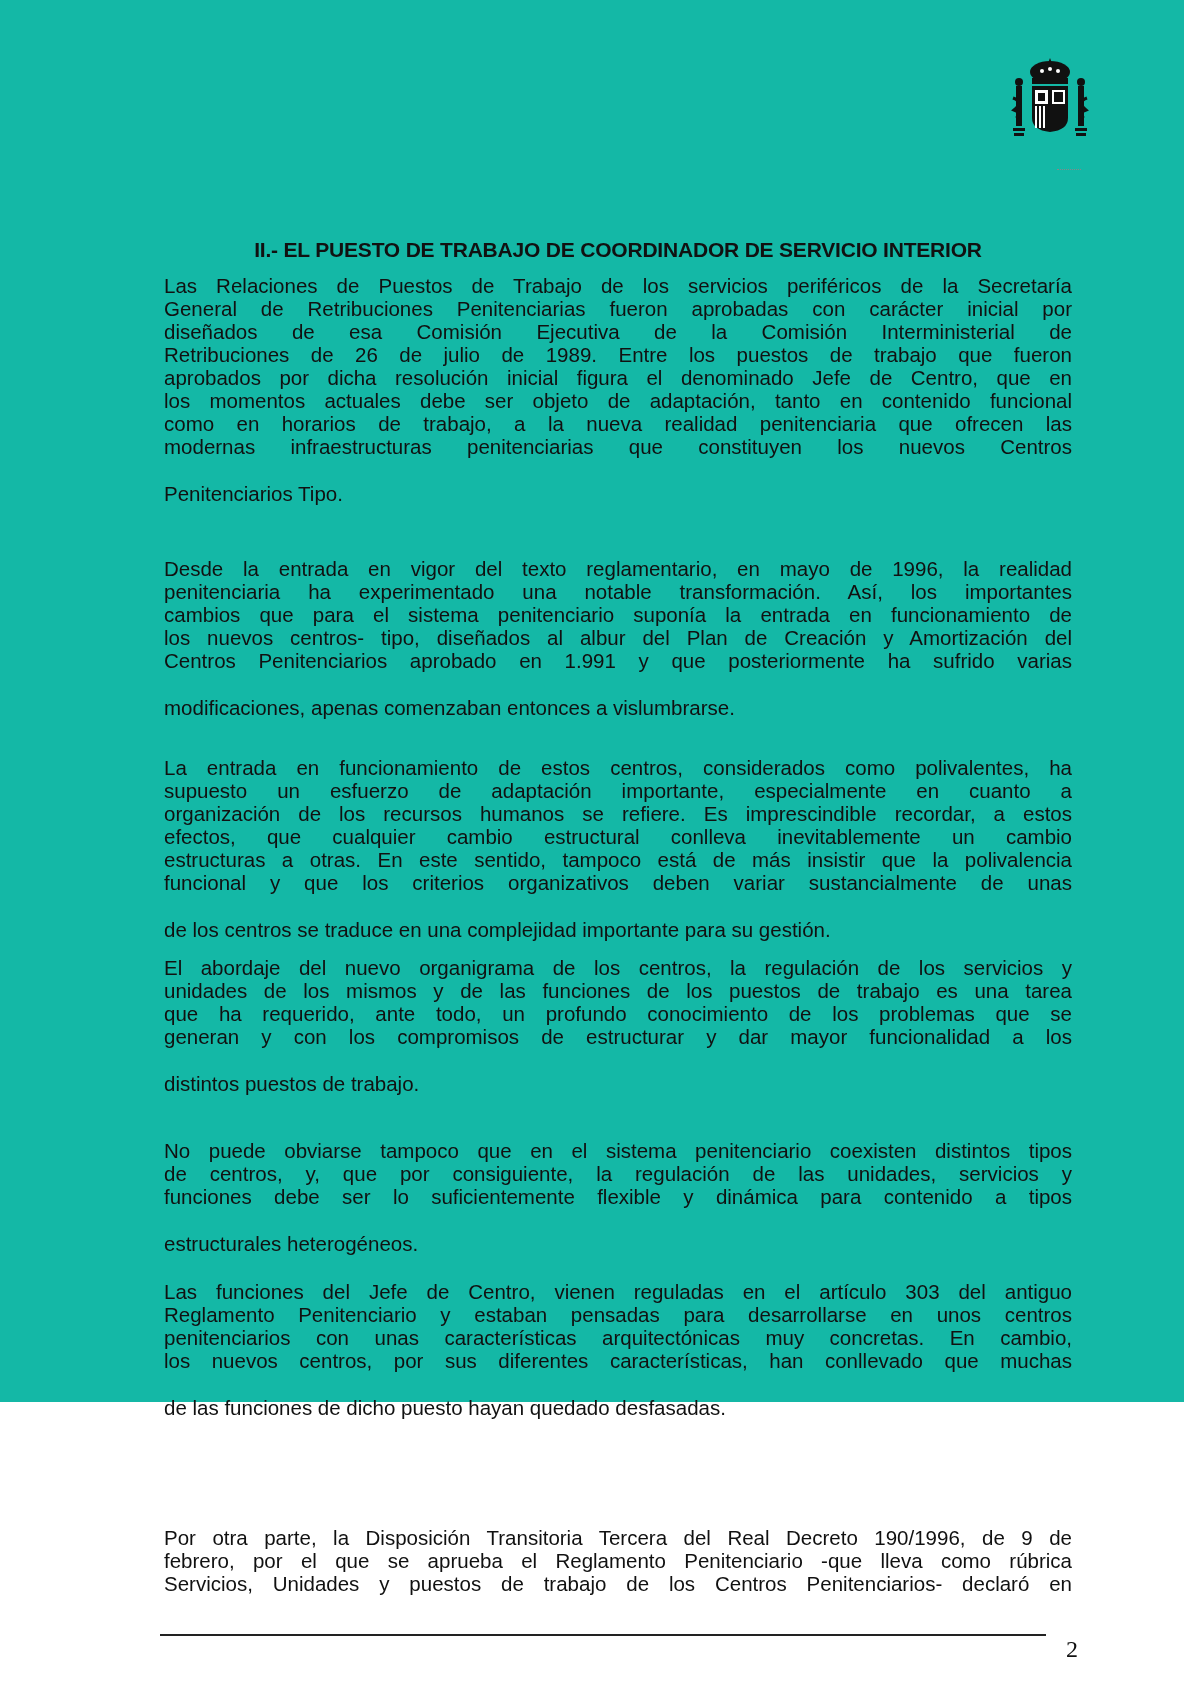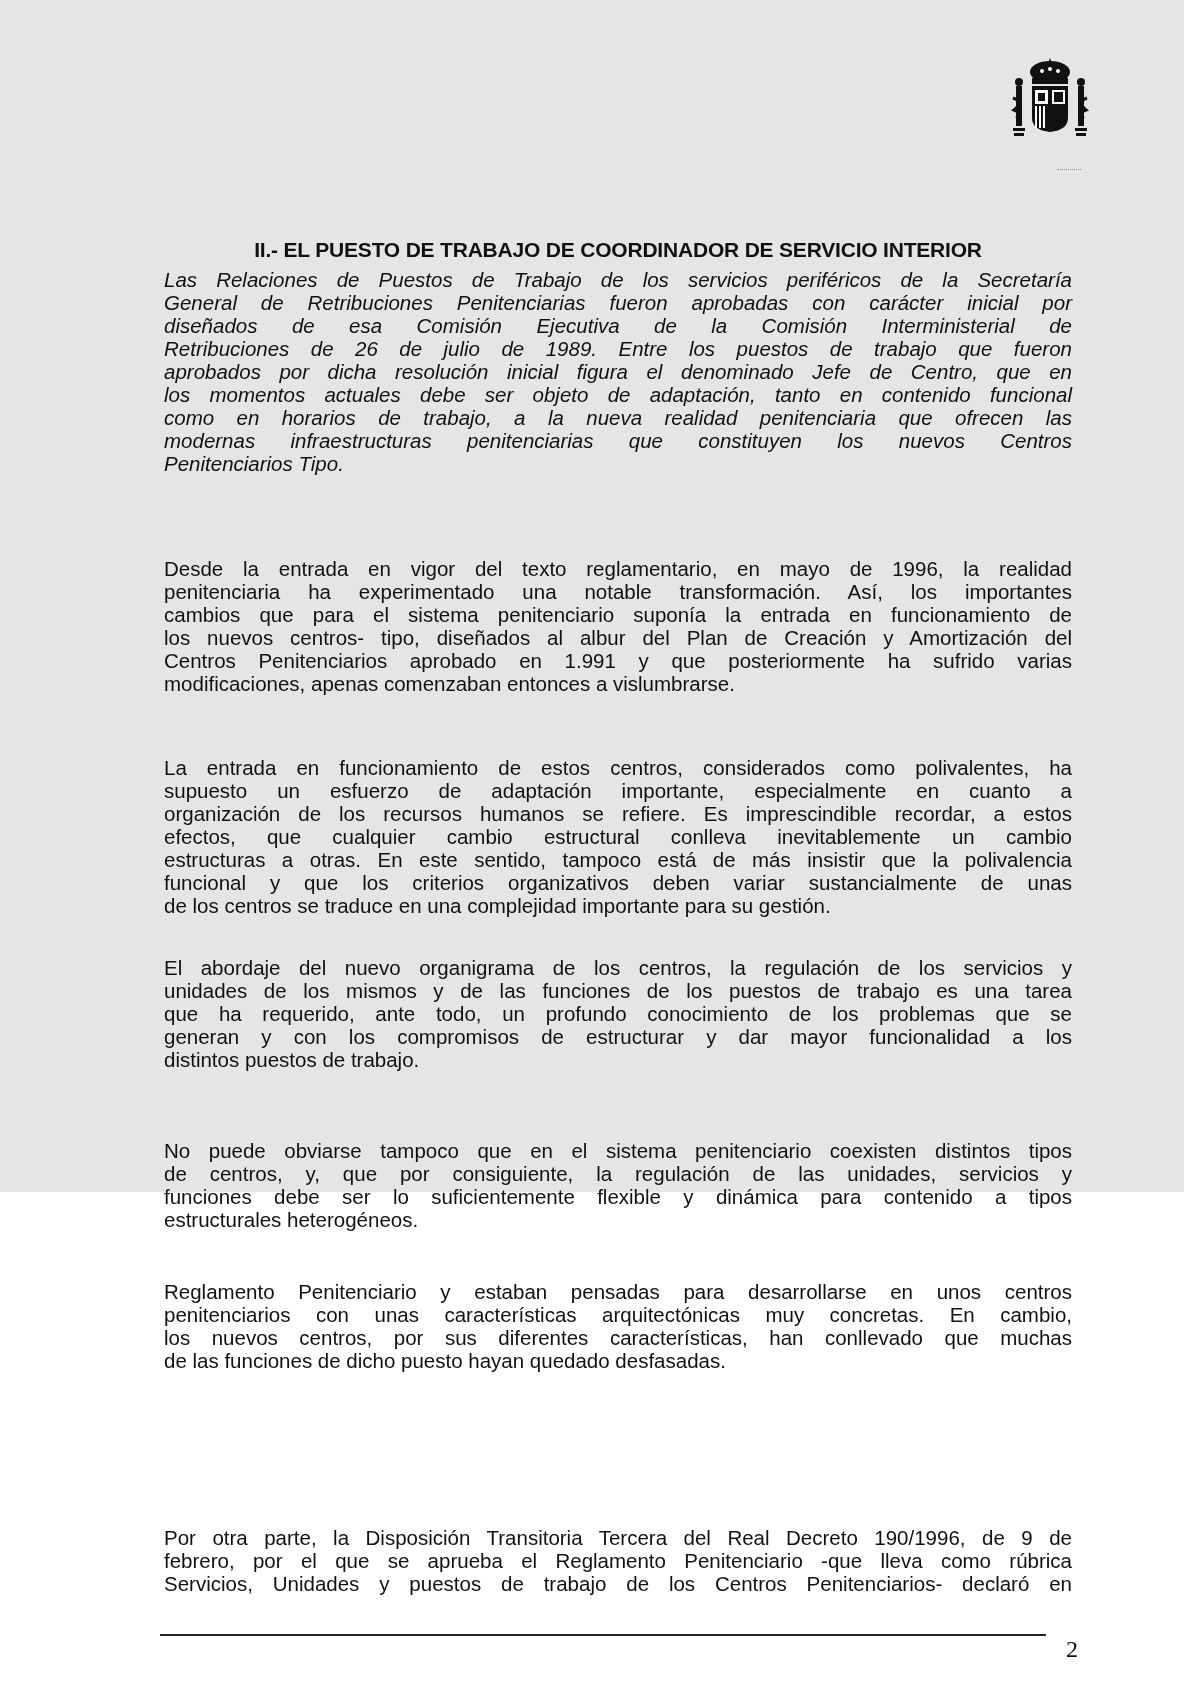--- a/index.html
+++ b/index.html
@@ -1,32 +1,32 @@
 <!DOCTYPE html>
 <html><head>
   <meta charset="utf-8">
   <style>
     html, body { margin: 0; padding: 0; background: #ffffff; }
     body { width: 1184px; height: 1694px; position: relative; overflow: hidden; color: #111; }
-    .page { position: absolute; left: 0; top: 0; width: 1184px; height: 1192px; background: #e5e5e5; }
+    .page { position: absolute; left: 0; top: 0; width: 1184px; height: 1402px; background: #14b8a6; }
     .coat { position: absolute; left: 1010px; top: 56px; width: 80px; height: 82px; }
     .mark { position: absolute; left: 1057px; top: 169px; width: 24px; height: 2px; border-top: 1px dotted #888; }
     .heading {
       position: absolute; left: 162px; top: 238px; width: 912px; text-align: center;
       font-family: "Liberation Sans", sans-serif; font-weight: bold; font-size: 21px;
       letter-spacing: -0.2px; white-space: nowrap;
     }
     .para { position: absolute; left: 164px; width: 908px; }
     .line {
       display: block; height: 23px; line-height: 23px;
       font-family: "Liberation Sans", sans-serif; font-size: 20.5px;
       text-align: justify; text-align-last: justify; white-space: nowrap;
       overflow: visible;
     }
-    .line.last { text-align-last: left; }
+    .line.last { text-align-last: left; margin-top: 24px; }
     .footer-rule { position: absolute; left: 160px; top: 1634px; width: 886px; height: 0; border-top: 2px solid #222; }
     .page-number {
       position: absolute; left: 1060px; top: 1636px; width: 24px; text-align: center;
       font-family: "Liberation Serif", serif; font-size: 24px; color: #111;
     }
   </style>
 </head>
 <body>
 
 <div class="page">
@@ -59,21 +59,21 @@
     <path d="M77 42 Q66 46 76 54 Q66 58 74 62" stroke="#111" stroke-width="3" fill="none"></path>
     <rect x="65" y="72" width="12" height="3" fill="#111"></rect>
     <rect x="66" y="77" width="10" height="3" fill="#111"></rect>
   </svg>
 
   <div class="mark"></div>
 
   <div class="heading">II.- EL PUESTO DE TRABAJO DE COORDINADOR DE SERVICIO INTERIOR</div>
 
   <div id="body">
-      <div class="para" style="top: 268px; font-style: italic;">
+      <div class="para" style="top: 274px;">
         <span class="line">Las Relaciones de Puestos de Trabajo de los servicios periféricos de la Secretaría</span>
         <span class="line">General de Retribuciones Penitenciarias fueron aprobadas con carácter inicial por</span>
         <span class="line">diseñados de esa Comisión Ejecutiva de la  Comisión Interministerial de</span>
         <span class="line">Retribuciones de 26 de julio de 1989. Entre los puestos de trabajo que fueron</span>
         <span class="line">aprobados por dicha resolución inicial figura el denominado Jefe de Centro, que en</span>
         <span class="line">los momentos actuales debe ser objeto de adaptación, tanto en contenido funcional</span>
         <span class="line">como en horarios de trabajo, a la nueva realidad penitenciaria que ofrecen las</span>
         <span class="line">modernas infraestructuras penitenciarias que constituyen los nuevos Centros</span>
         <span class="line last">Penitenciarios Tipo.</span>
       </div>
@@ -101,20 +101,21 @@
         <span class="line">generan y con los compromisos de estructurar y dar mayor funcionalidad a los</span>
         <span class="line last">distintos puestos de trabajo.</span>
       </div>
       <div class="para" style="top: 1139px;">
         <span class="line">No puede obviarse tampoco que en el sistema penitenciario coexisten distintos tipos</span>
         <span class="line">de centros, y, que por consiguiente, la regulación de las unidades, servicios y</span>
         <span class="line">funciones debe ser lo suficientemente flexible y dinámica para contenido a tipos</span>
         <span class="line last">estructurales heterogéneos.</span>
       </div>
       <div class="para" style="top: 1280px;">
+        <span class="line">Las funciones del Jefe de Centro, vienen reguladas en el artículo 303 del antiguo</span>
         <span class="line">Reglamento Penitenciario y estaban pensadas para desarrollarse en unos centros</span>
         <span class="line">penitenciarios con unas características arquitectónicas muy concretas. En cambio,</span>
         <span class="line">los nuevos centros, por sus diferentes características, han conllevado que muchas</span>
         <span class="line last">de las funciones de dicho puesto hayan quedado desfasadas.</span>
       </div>
       <div class="para" style="top: 1526px;">
         <span class="line">Por otra parte, la Disposición Transitoria Tercera del Real Decreto 190/1996, de 9 de</span>
         <span class="line">febrero, por el que se aprueba el Reglamento Penitenciario -que lleva como rúbrica</span>
         <span class="line">Servicios, Unidades y puestos de trabajo de los Centros Penitenciarios- declaró en</span>
       </div>

